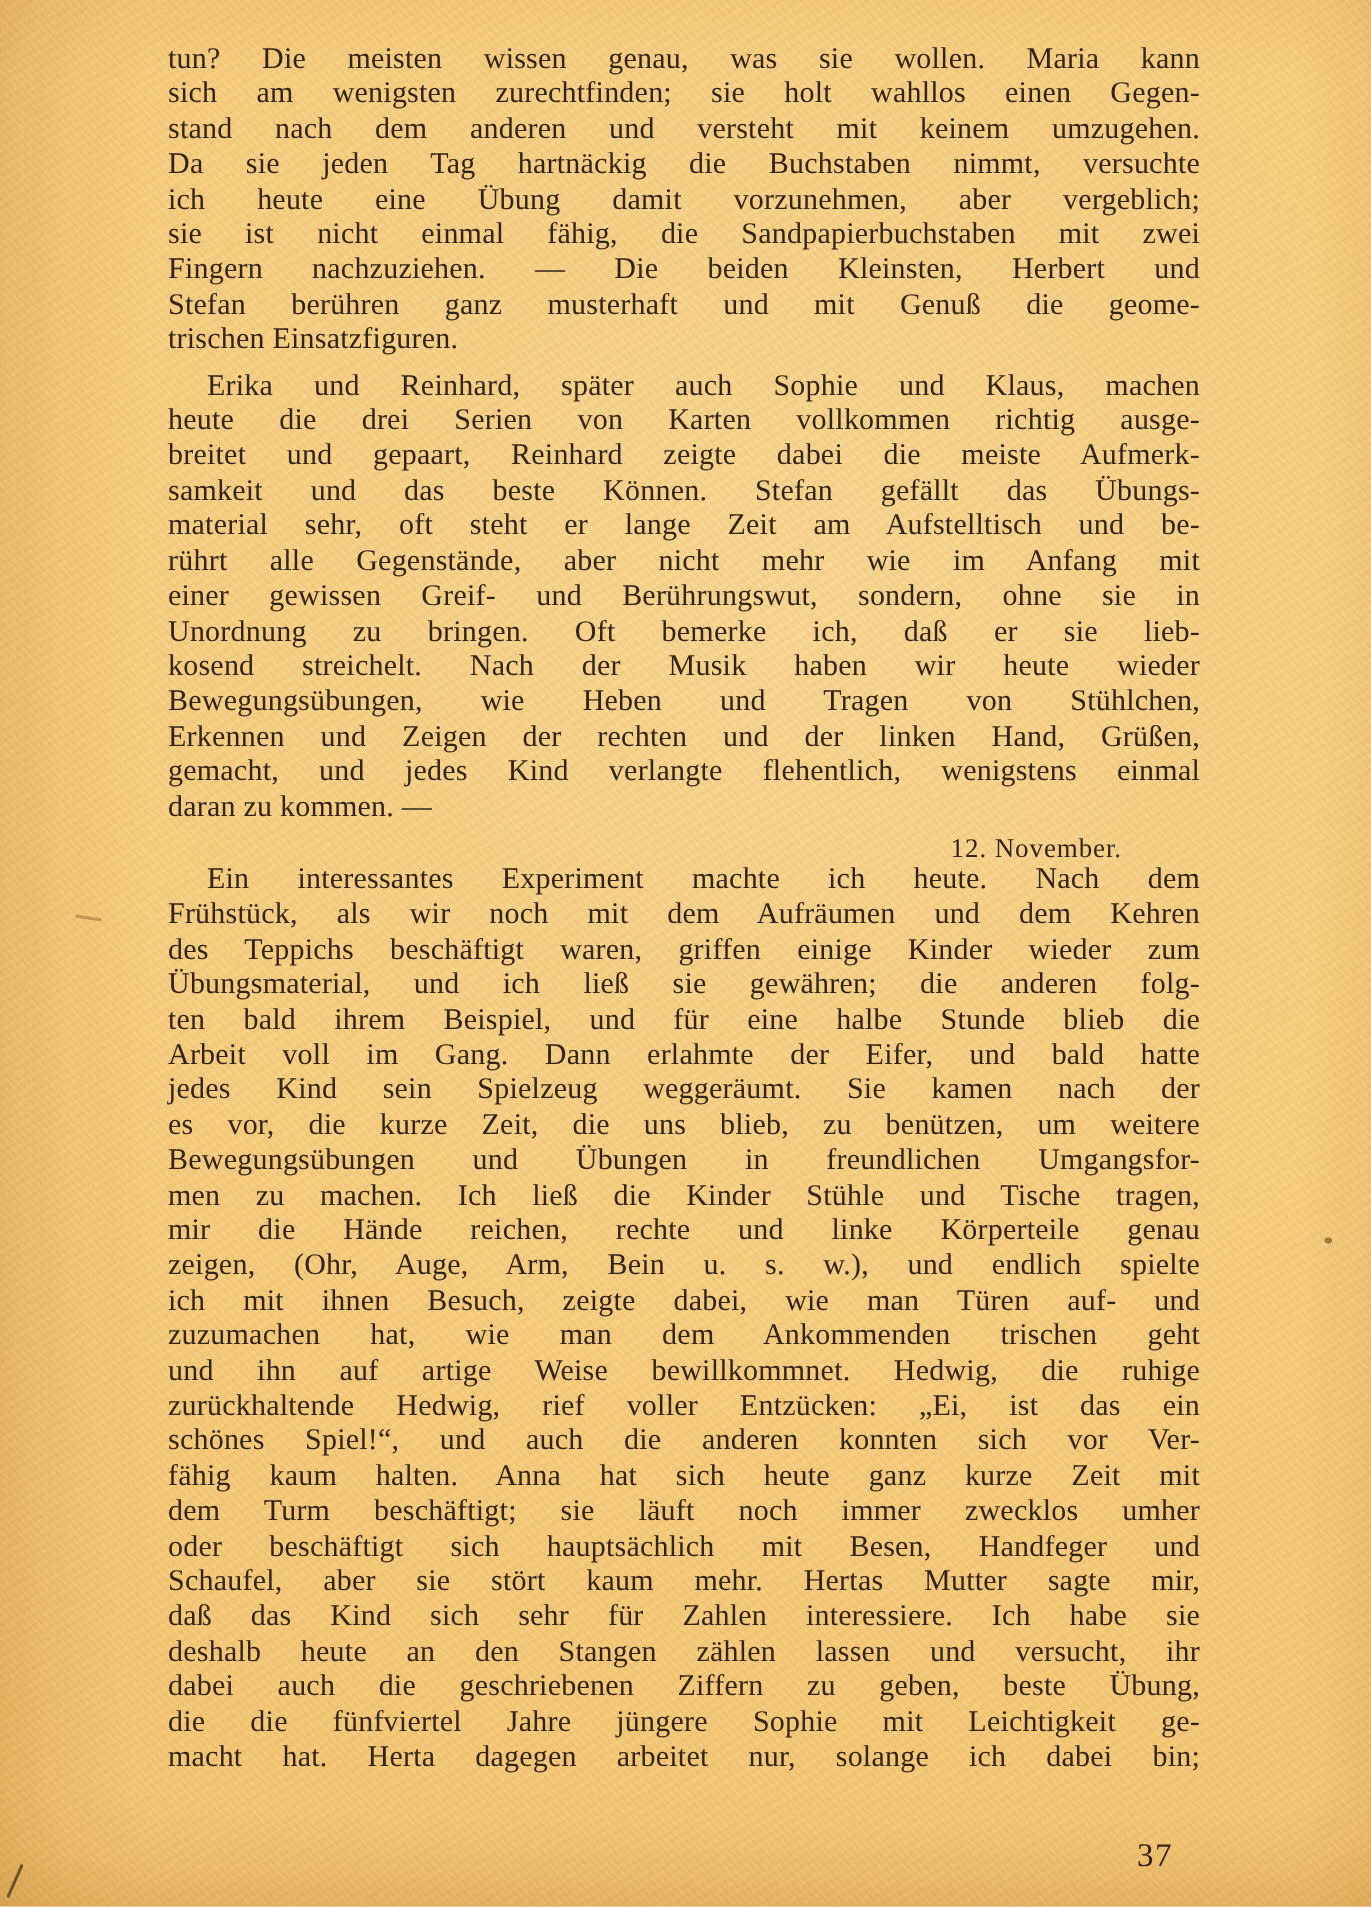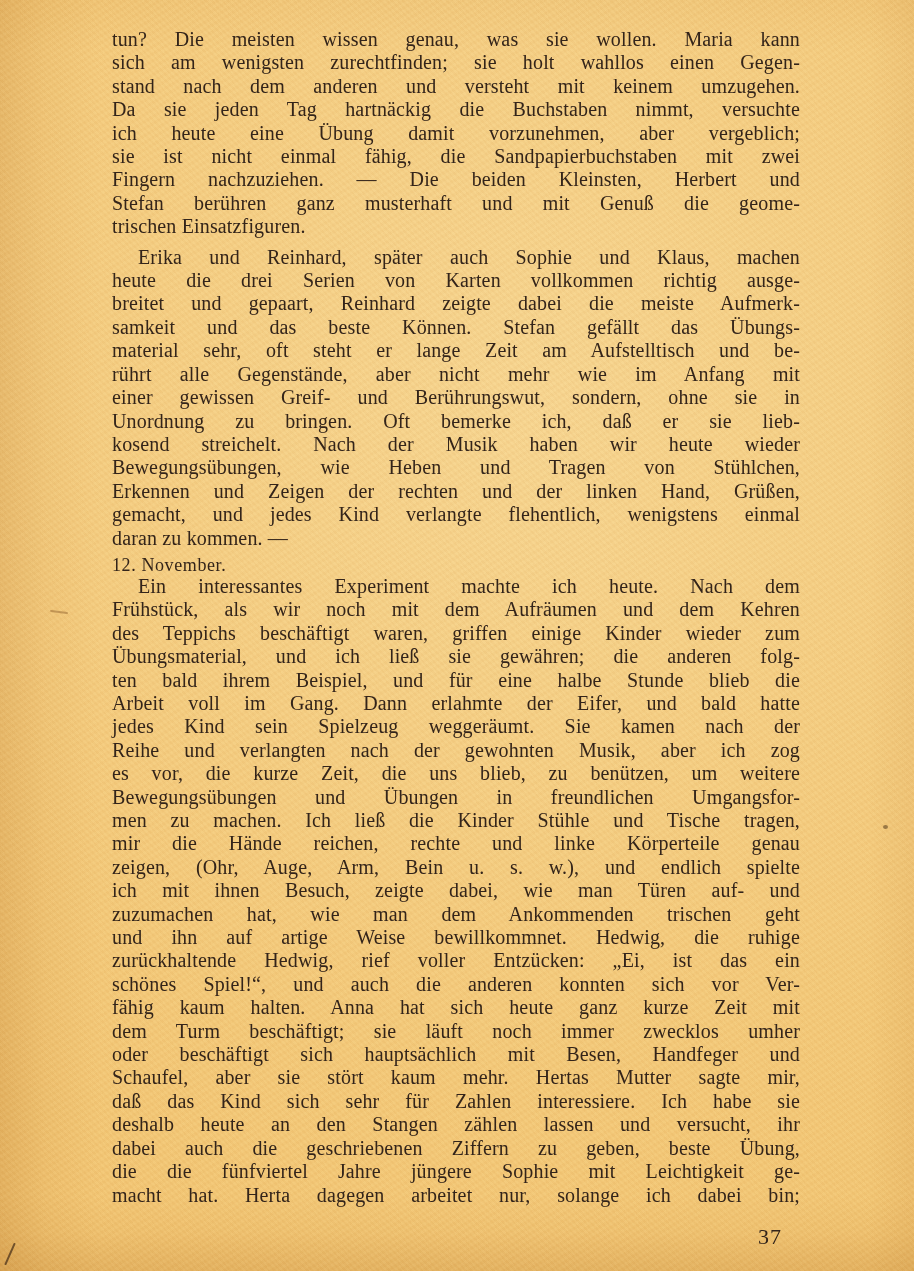--- a/index.html
+++ b/index.html
@@ -48,21 +48,21 @@
     text-align-last: justify;
     min-height: 23.4px;
   }
   .line.no-justify { text-align-last: left; }
   .line.indent { text-indent: 26px; }
   .date-heading {
     margin-top: 5px;
     height: 20px;
     line-height: 20px;
     font-size: 18px;
-    text-align: left;
+    text-align: right;
     padding-right: 52px;
     letter-spacing: 0.6px;
   }
   .page-number {
     position: absolute;
     top: 1224px;
     right: 132px;
     font-size: 22px;
     letter-spacing: 1px;
   }
@@ -133,21 +133,20 @@
       </div>
       <div class="date-heading">12. November.</div>
       <div class="paragraph">
         <div class="line indent">Ein interessantes Experiment machte ich heute. Nach dem</div>
         <div class="line">Frühstück, als wir noch mit dem Aufräumen und dem Kehren</div>
         <div class="line">des Teppichs beschäftigt waren, griffen einige Kinder wieder zum</div>
         <div class="line">Übungsmaterial, und ich ließ sie gewähren; die anderen folg-</div>
         <div class="line">ten bald ihrem Beispiel, und für eine halbe Stunde blieb die</div>
         <div class="line">Arbeit voll im Gang. Dann erlahmte der Eifer, und bald hatte</div>
         <div class="line">jedes Kind sein Spielzeug weggeräumt. Sie kamen nach der</div>
-        <div class="line">Reihe und verlangten nach der gewohnten Musik, aber ich zog</div>
         <div class="line">es vor, die kurze Zeit, die uns blieb, zu benützen, um weitere</div>
         <div class="line">Bewegungsübungen und Übungen in freundlichen Umgangsfor-</div>
         <div class="line">men zu machen. Ich ließ die Kinder Stühle und Tische tragen,</div>
         <div class="line">mir die Hände reichen, rechte und linke Körperteile genau</div>
         <div class="line">zeigen, (Ohr, Auge, Arm, Bein u. s. w.), und endlich spielte</div>
         <div class="line">ich mit ihnen Besuch, zeigte dabei, wie man Türen auf- und</div>
         <div class="line">zuzumachen hat, wie man dem Ankommenden trischen geht</div>
         <div class="line">und ihn auf artige Weise bewillkommnet. Hedwig, die ruhige</div>
         <div class="line">zurückhaltende Hedwig, rief voller Entzücken: „Ei, ist das ein</div>
         <div class="line">schönes Spiel!“, und auch die anderen konnten sich vor Ver-</div>

